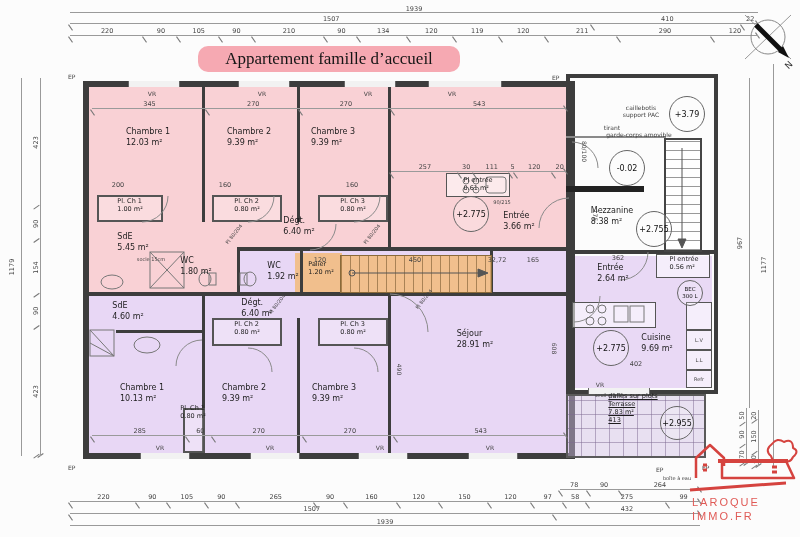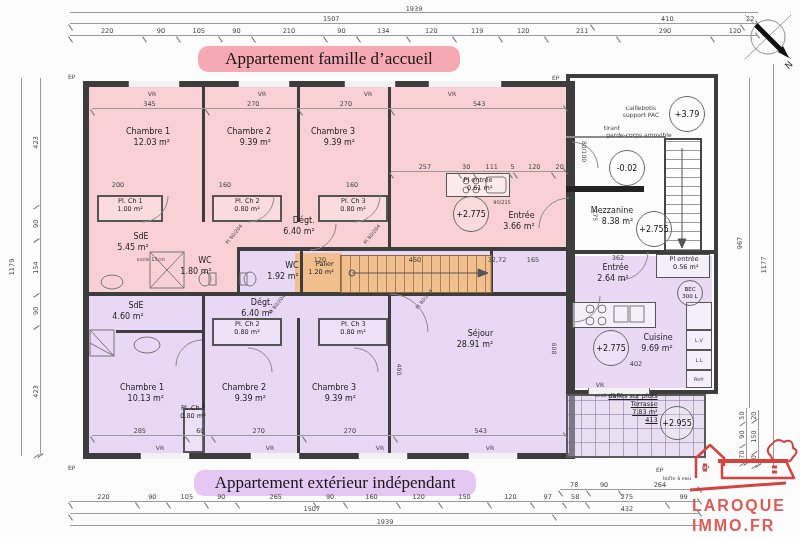--- a/index.html
+++ b/index.html
@@ -25,43 +25,43 @@
                  writing-mode:vertical-rl;transform:rotate(180deg) translateY(50%);}
   
   .tint{position:absolute;}
   .wall{position:absolute;background:#3d3d3d;}
   .outline{position:absolute;border:6px solid #3d3d3d;box-sizing:border-box;}
   .outline.mid{border-width:4px;}
   .outline.thin{border:2px solid #5a5a5a;}
   .box{position:absolute;border:2px solid #555;box-sizing:border-box;background:rgba(255,255,255,.25);}
   .box1{position:absolute;border:1px solid #555;box-sizing:border-box;background:rgba(255,255,255,.55);}
   .win{position:absolute;background:#f2f2f2;border-left:1px solid #666;border-right:1px solid #666;}
-  .room{position:absolute;text-align:right;font-size:8px;line-height:1.4;color:#1d1d1d;transform:translateX(-50%);}
+  .room{position:absolute;text-align:left;font-size:8px;line-height:1.4;color:#1d1d1d;transform:translateX(-50%);}
   .room.sm{font-size:6.5px;line-height:1.25;}
   .lvl{position:absolute;width:34px;height:34px;border:1px solid #666;border-radius:50%;
        display:flex;align-items:center;justify-content:center;font-size:8px;color:#111;background:rgba(255,255,255,.2);}
   .lvl.sm2{width:24px;height:24px;font-size:5.5px;flex-direction:column;line-height:1.2;}
   .note{position:absolute;font-size:6px;color:#444;white-space:nowrap;transform:translateX(-50%);}
   .note.l{transform:none;}
   .dimlbl{position:absolute;font-size:6.5px;color:#444;white-space:nowrap;transform:translateX(-50%);}
   .rot{transform:rotate(-52deg);font-size:5px;}
   .rot90{transform:rotate(90deg);font-size:6px;}
   .stairs-main{position:absolute;border:1px solid #8a6a3a;
     background:repeating-linear-gradient(90deg,rgba(110,80,40,.55) 0 1px,transparent 1px 9px),rgba(243,185,115,.8);}
   .stairs-annex{position:absolute;border:2px solid #444;box-sizing:border-box;
     background:repeating-linear-gradient(0deg,#9a9a9a 0 1px,#fff 1px 9px);}
   .terr{position:absolute;
     background:repeating-linear-gradient(0deg,transparent 0 13px,rgba(125,105,145,.5) 13px 14px),
                repeating-linear-gradient(90deg,transparent 0 13px,rgba(125,105,145,.5) 13px 14px),
                rgba(208,190,228,.45);}
   .title{position:absolute;display:flex;align-items:center;justify-content:center;
          font-family:"Liberation Serif",serif;font-size:17px;color:#151515;border-radius:10px;}
   .svgabs{position:absolute;pointer-events:none;}
-  .logo-text{position:absolute;font-family:"Liberation Sans",sans-serif;font-weight:bold;
-             color:#e05a56;letter-spacing:2px;font-size:16px;line-height:1.25;}
+  .logo-text{position:absolute;font-family:"Liberation Sans",sans-serif;font-weight:normal;
+             color:#e05a56;letter-spacing:2px;font-size:11px;line-height:1.25;}
 </style>
 </head>
 <body>
 
 <div class="sheet">
 
   <div class="dimtot" style="left:70px;top:4px;width:688px;"><span>1939</span></div>
   <div class="dimrow" style="left:70px;top:15px;width:688px;">
 
   <div class="seg" style="flex-grow: 1507;">
@@ -121,23 +121,20 @@
     <line x1="5" y1="5" x2="51" y2="49" stroke="#999" stroke-width="1"></line>
     <line x1="51" y1="5" x2="5" y2="49" stroke="#999" stroke-width="1"></line>
     <circle cx="28" cy="27" r="17" stroke="#888" fill="none"></circle>
     <line x1="16" y1="15" x2="42" y2="41" stroke="#101010" stroke-width="5"></line>
     <polygon points="49,48 38,42 43,36" fill="#101010"></polygon>
     <text x="47" y="60" font-size="9" fill="#333" transform="rotate(-45 47 58)">N</text>
   </svg>
 
   <div class="title" style="left:198px;top:46px;width:262px;height:26px;background:#f6a9b2;">
     <span>Appartement famille d’accueil</span>
-  </div>
-  <div class="title" style="left:194px;top:470px;width:282px;height:26px;background:#e4c8f3;">
-    <span>Appartement extérieur indépendant</span>
   </div>
 
   <div class="dimtot-v" style="left:10px;top:78px;height:378px;">
       <span>1179</span>
     </div>
   <div class="dimcol" style="left:30px;top:78px;height:378px;">
 
   <div class="seg" style="flex-grow: 423;">
         <span>423</span>
       </div>

